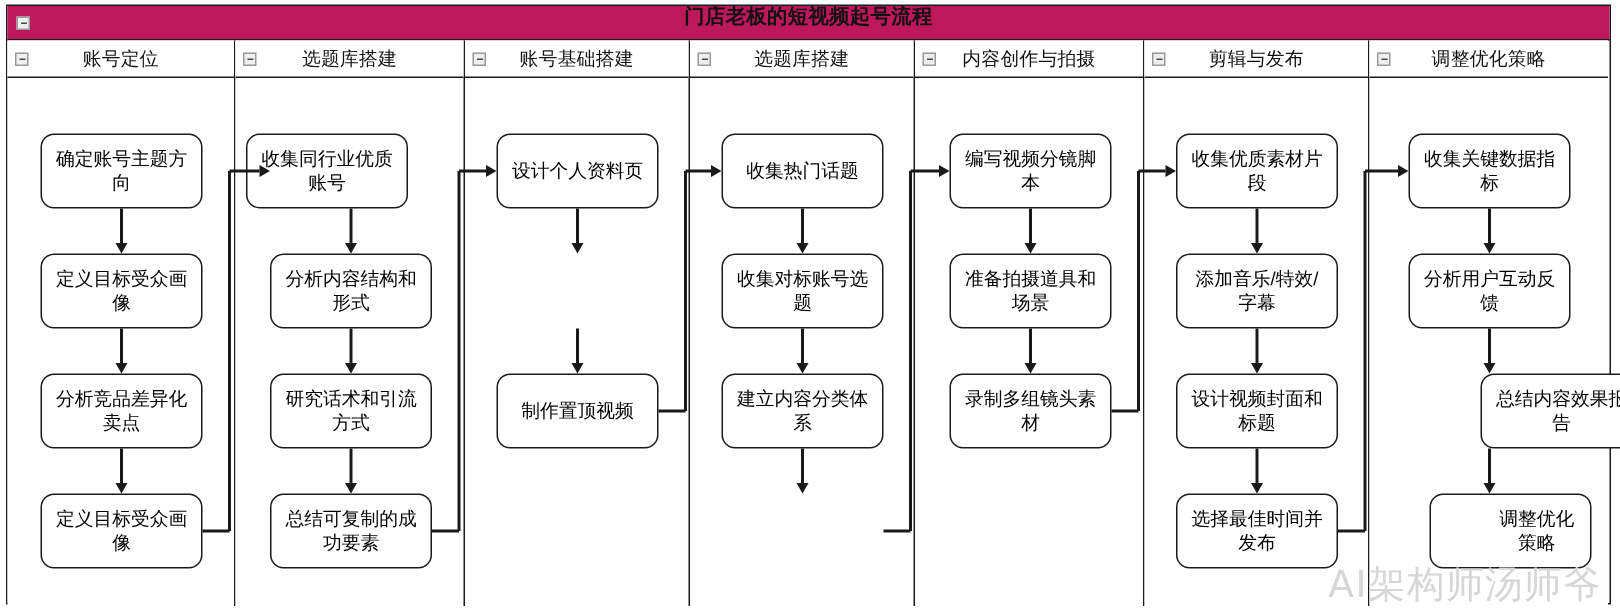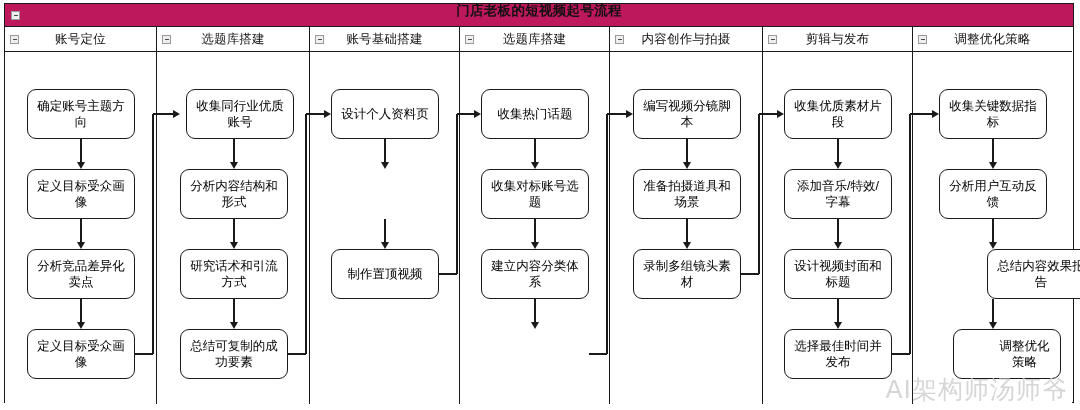--- a/index.html
+++ b/index.html
@@ -212,21 +212,21 @@
             <div class="seg-h" style="left: 148px; top: 61.35px; width: 20px; z-index: 3;"></div>
             <div class="arrow-right" style="left: 168px; top: 57.5px; z-index: 3;"></div>
           </div>
         </div>
         <div class="lane" style="left: 152px; width: 153px;">
           <div class="lane-head">
             <span class="collapse-box lane-collapse"></span>
             <span class="lane-head-text">选题库搭建</span>
           </div>
           <div class="lane-body" style="overflow: visible;">
-            <div class="node" style="left: 29px; top: 37px;">
+            <div class="node" style="left: 7px; top: 37px;">
               <span class="node-text">收集同行业优质账号</span>
             </div>
             <div class="vconn" style="left: 76.35px; top: 87px; height: 24px;"></div>
             <div class="arrow-down" style="left: 72.5px; top: 110px;"></div>
             <div class="node" style="left: 23px; top: 117px;">
               <span class="node-text">分析内容结构和形式</span>
             </div>
             <div class="vconn" style="left: 76.35px; top: 167px; height: 24px;"></div>
             <div class="arrow-down" style="left: 72.5px; top: 190px;"></div>
             <div class="node" style="left: 23px; top: 197px;">

